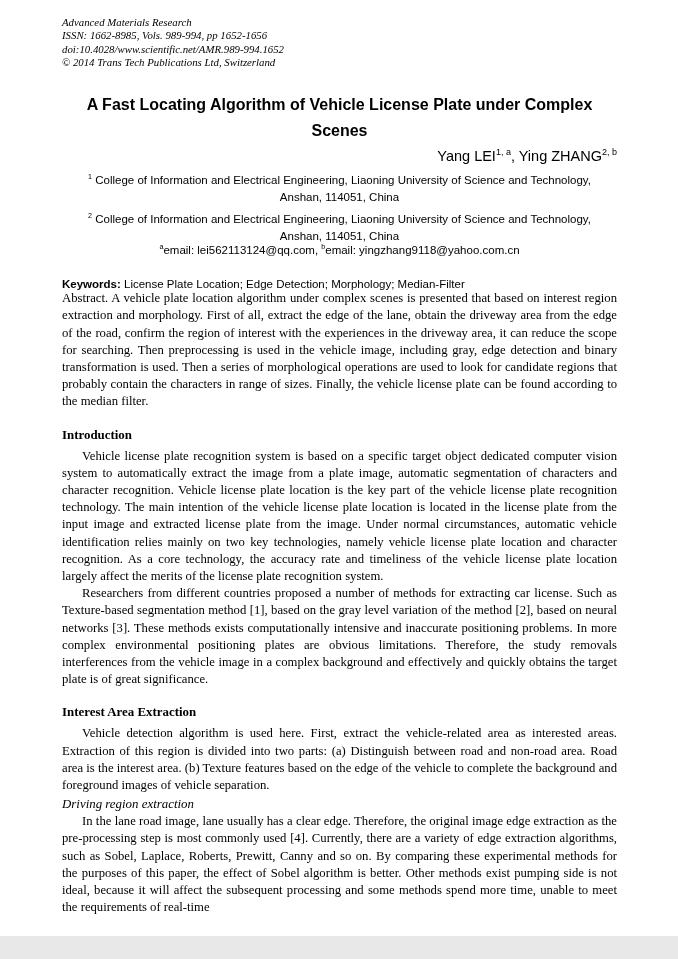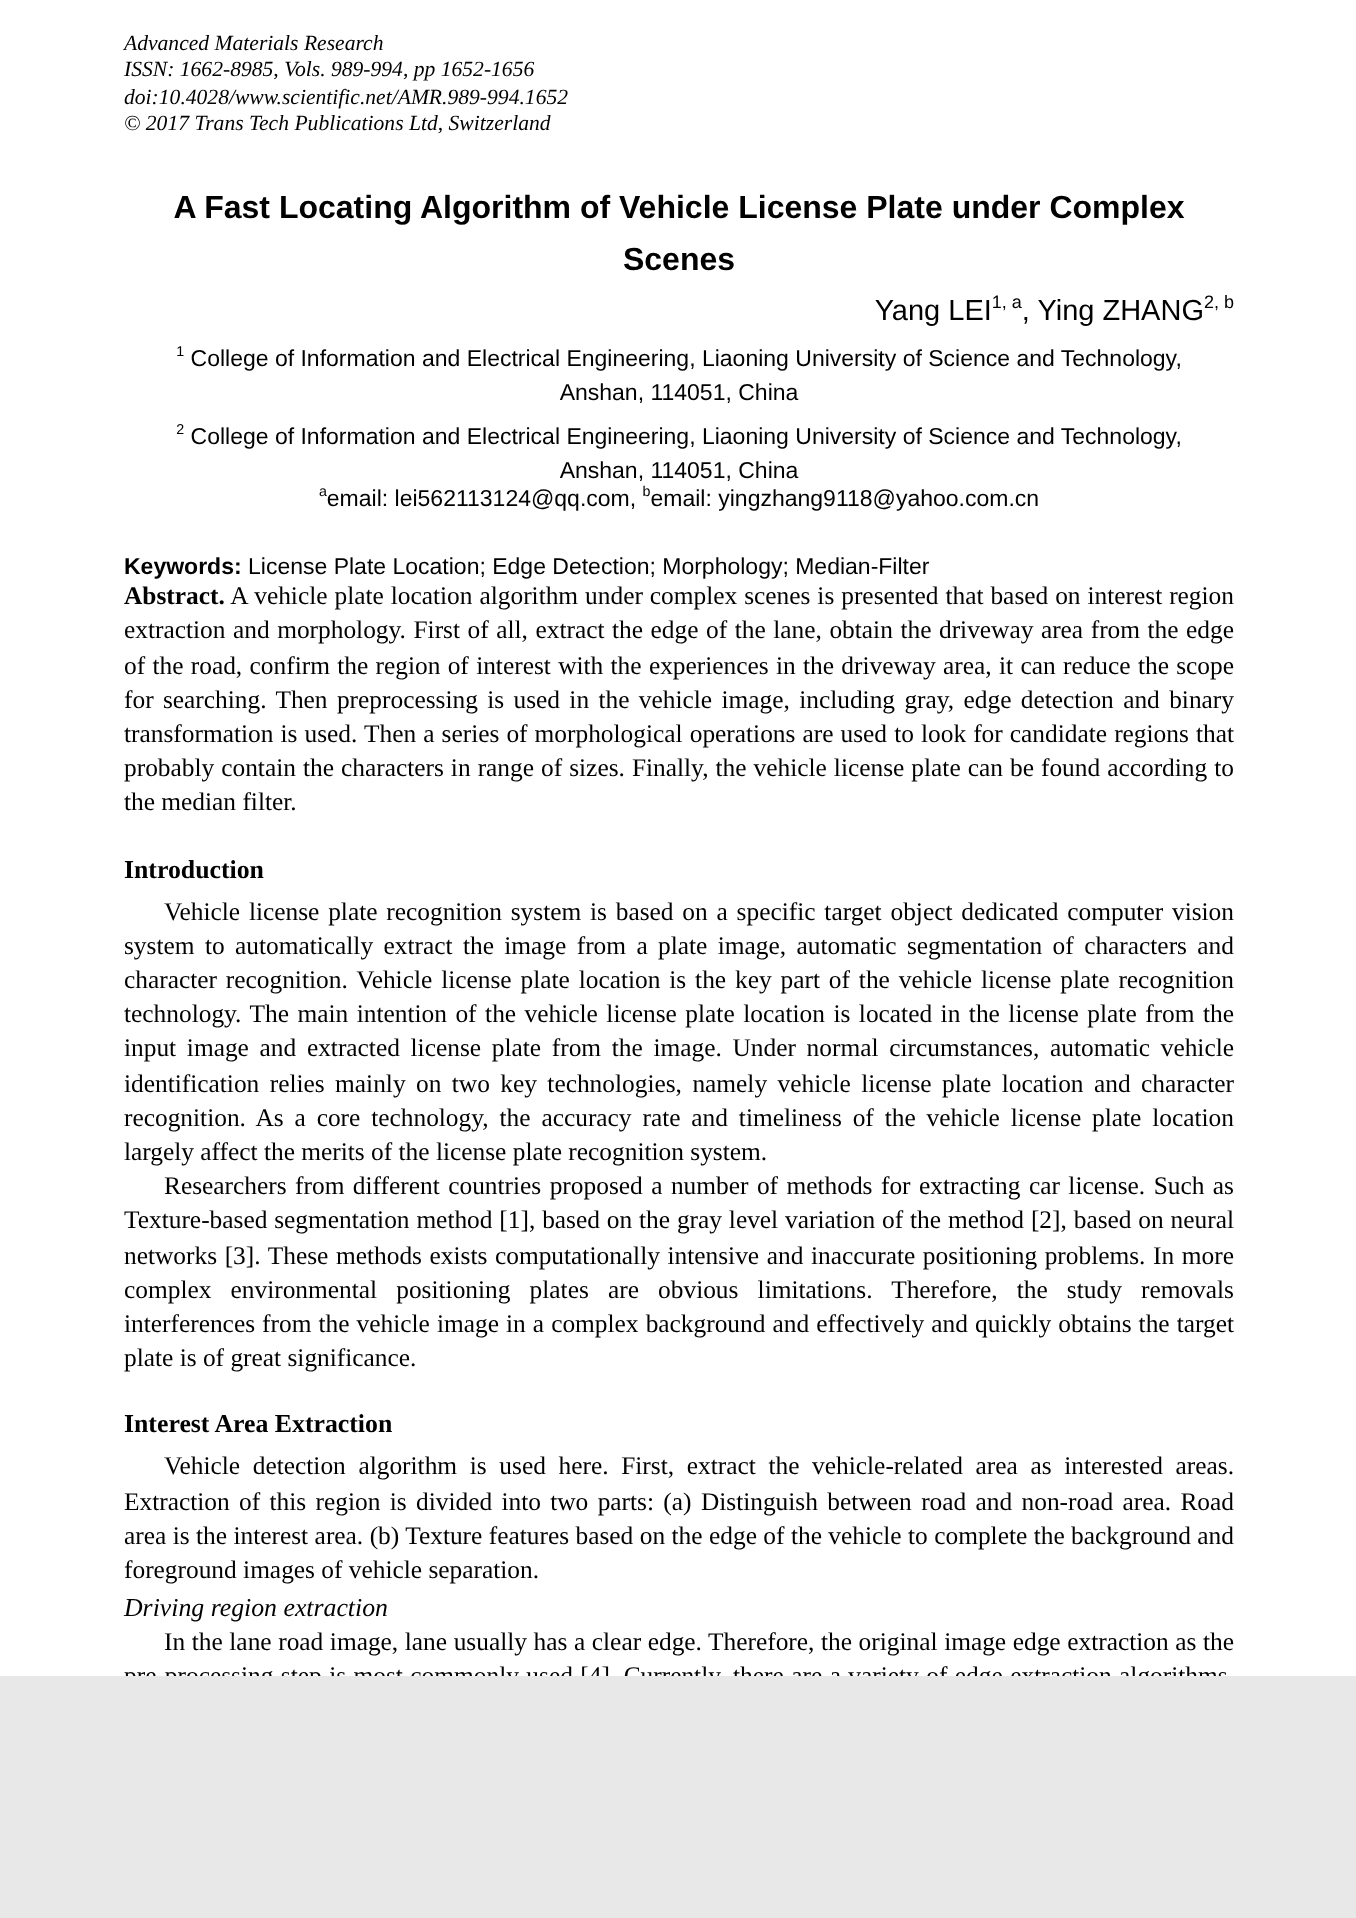--- a/index.html
+++ b/index.html
@@ -1,19 +1,19 @@
 <!DOCTYPE html>
 <html><head>
 <meta charset="utf-8">
 <style>
   html, body { margin: 0; padding: 0; background: #e8e8e8; }
   .page {
     position: relative;
     width: 678px;
-    height: 838px;
+    height: 936px;
     margin: 0 auto;
     background: #ffffff;
     color: #000000;
     box-sizing: border-box;
     padding: 16px 61px 0 62px;
     overflow: hidden;
   }
   
   .masthead {
     display: flex;
@@ -57,42 +57,42 @@
   
   .bodytext {
     font: 12.7px/17.2px "Liberation Serif", "DejaVu Serif", serif;
   }
   .bodytext p {
     margin: 0;
     text-align: justify;
   }
   p.indent { text-indent: 20px; }
   .abstract { margin-top: 18px; }
-  .abstract .abs-label { font-weight: bold; }
+  .abstract .abs-label { font-weight: normal; }
   h2.section-heading {
     font: bold 12.9px "Liberation Serif", "DejaVu Serif", serif;
     margin: 17px 0 5px 0;
   }
   h3.subsection-heading {
     font: italic 12.9px "Liberation Serif", "DejaVu Serif", serif;
     font-weight: normal;
     margin: 3px 0 1px 0;
   }
 </style>
 </head>
 <body>
 
 <div class="page">
 
   <header class="masthead">
     <div class="mast-left">
       <div>Advanced Materials Research</div>
       <div>ISSN: 1662-8985, Vols. 989-994, pp 1652-1656</div>
       <div>doi:10.4028/www.scientific.net/AMR.989-994.1652</div>
-      <div>© 2017 Trans Tech Publications Ltd, Switzerland</div>
+      <div>© 2014 Trans Tech Publications Ltd, Switzerland</div>
     </div>
   </header>
 
   <h1 class="title">A Fast Locating Algorithm of Vehicle License Plate under Complex Scenes</h1>
 
   <div class="authors"><span>Yang LEI</span><sup>1, a</sup><span>, </span><span>Ying ZHANG</span><sup>2, b</sup></div>
 
   <p class="affil"><sup>1</sup><span> College of Information and Electrical Engineering, Liaoning University of Science and Technology, Anshan, 114051, China</span></p>
 
   <p class="affil"><sup>2</sup><span> College of Information and Electrical Engineering, Liaoning University of Science and Technology, Anshan, 114051, China</span></p>

